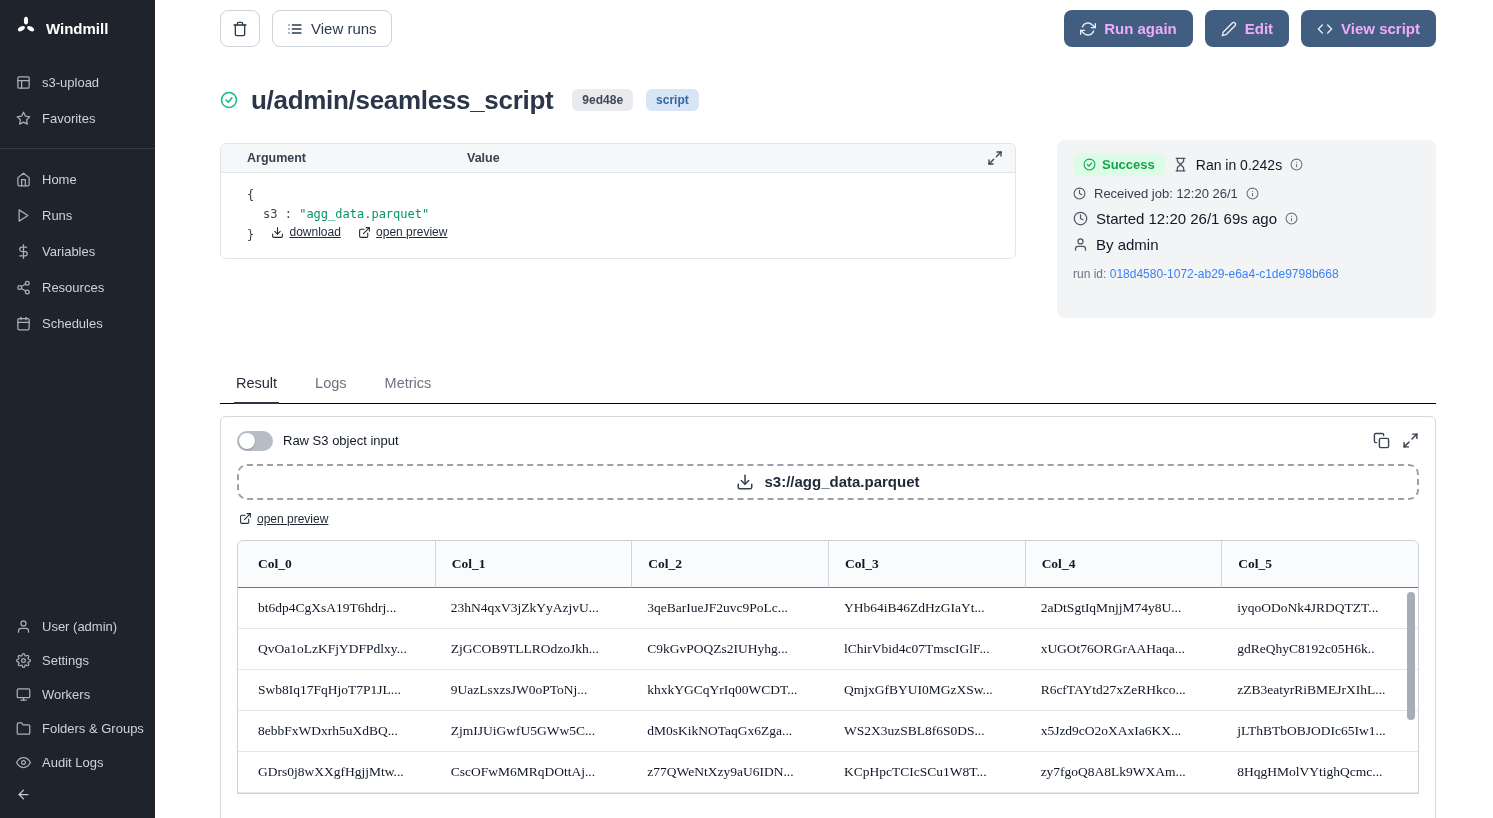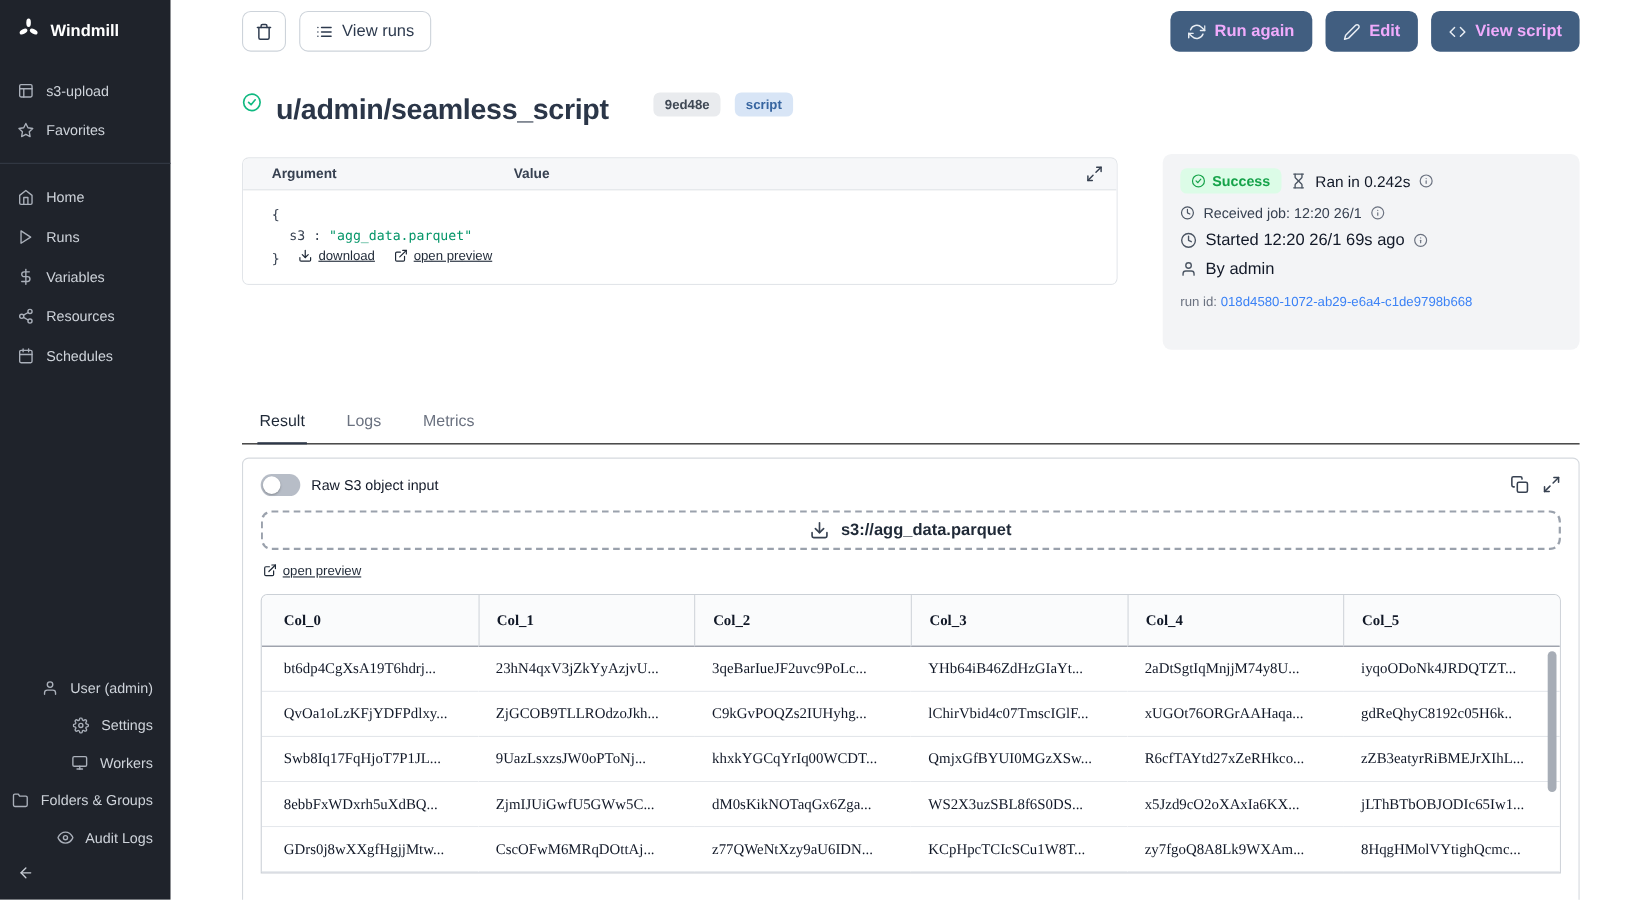--- a/index.html
+++ b/index.html
@@ -10,21 +10,21 @@
   
   .sidebar { width:155px; flex-shrink:0; background:#1f232b; color:#d3d7dd;
     display:flex; flex-direction:column; padding:14px 0 8px; }
   .brand { display:flex; align-items:center; gap:10px; padding:0 16px; height:28px; margin-bottom:22px; }
   .brand-name { color:#fff; font-size:15px; font-weight:700; }
   .sb-item { height:36px; padding:0 16px; display:flex; align-items:center; gap:11px;
     font-size:13px; color:#ced3da; cursor:pointer; white-space:nowrap; }
   .sb-item .ic { color:#aab0ba; }
   .sb-divider { border-top:1px solid #343a45; margin:12px 0; }
   .sb-spacer { flex:1; }
-  .sb-bottom .sb-item { height:34px;justify-content:flex-end; }
+  .sb-bottom .sb-item { height:34px; }
   .sb-help { margin-top:36px; }
   .sb-collapse { padding:8px 16px 4px; color:#c6cbd3; }
 
   
   .ic { width:16px; height:16px; stroke:currentColor; fill:none; stroke-width:2;
     stroke-linecap:round; stroke-linejoin:round; flex-shrink:0; }
   .ic15 { width:15px; height:15px; }
   .ic13 { width:13px; height:13px; }
   .ic18 { width:18px; height:18px; }
 
@@ -33,25 +33,25 @@
 
   .topbar { display:flex; justify-content:space-between; align-items:center; height:37px; }
   .topbar-left, .topbar-right { display:flex; gap:12px; }
   .btn { display:inline-flex; align-items:center; gap:8px; height:37px; border-radius:8px;
     font-family:inherit; font-size:15px; cursor:pointer; }
   .btn-outline { border:1px solid #cdd3da; background:#fff; color:#2d3a4e; padding:0 14px; font-weight:500; }
   .btn-outline.icon-only { width:40px; justify-content:center; padding:0; }
   .btn-primary { border:none; background:#415e80; color:#f0abfc; padding:0 16px; font-weight:700; }
   .btn-primary .ic { color:#e8edf3; }
 
-  .title-row { display:flex; align-items:flex-start; gap:13px; margin-top:37px; height:32px; }
+  .title-row { display:flex; align-items:center; gap:13px; margin-top:37px; height:32px; }
   .title-row h1 { font-size:26px; font-weight:700; color:#2b3648; letter-spacing:-0.3px; }
   .check-green { color:#10b981; }
   .badge { font-size:12px; font-weight:600; padding:4px 10px; border-radius:6px; }
-  .badge-hash { background:#e9ebee; color:#3f4854; margin-left:28px; }
+  .badge-hash { background:#e9ebee; color:#3f4854; margin-left:6px; }
   .badge-script { background:#d8e5f6; color:#3765a0; }
 
   
   .args-table { width:796px; margin-top:27px; border:1px solid #e2e5e9; border-radius:6px; overflow:hidden; }
   .args-head { position:relative; display:flex; background:#f6f7f9; border-bottom:1px solid #e2e5e9;
     padding:7px 14px 7px 26px; font-size:12.5px; font-weight:700; color:#374151;align-items:flex-end; }
   .args-col1 { width:220px; flex-shrink:0; }
   .args-expand { position:absolute; right:12px; top:6px; color:#374151; cursor:pointer; }
   .args-body { display:flex; padding:13px 14px 13px 26px; background:#fff; }
   .args-name { width:220px; flex-shrink:0; font-size:13px; color:#111827; padding-top:18px; }

